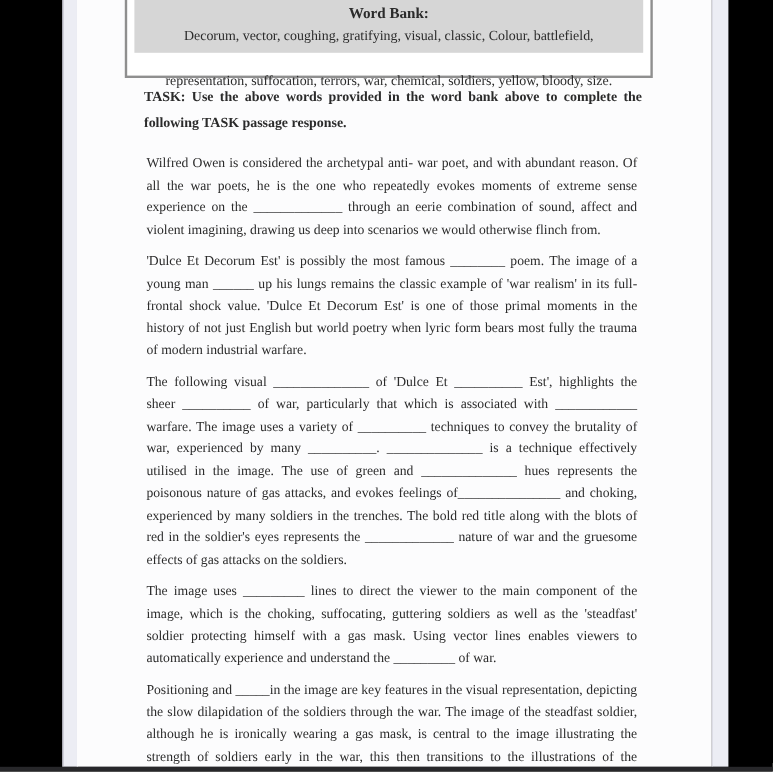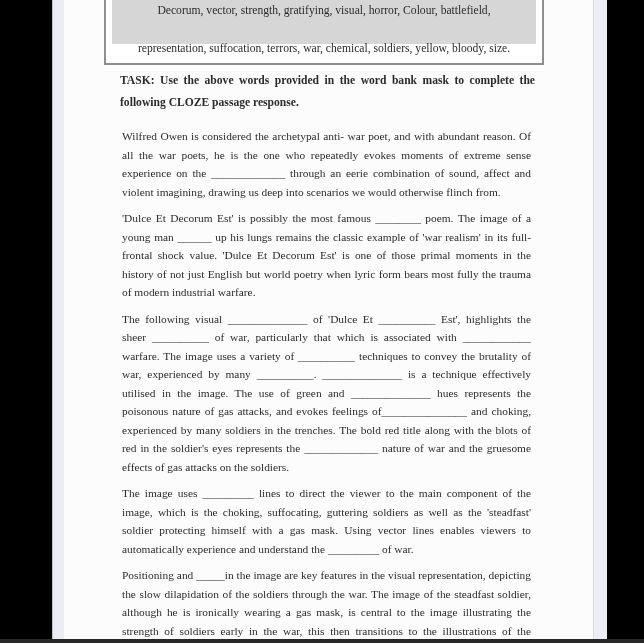--- a/index.html
+++ b/index.html
@@ -97,25 +97,26 @@
 
 <div class="viewport">
 
   <div class="gutter gutter-left"></div>
   <div class="gutter gutter-right"></div>
 
   <div class="page">
 
     <div class="word-bank">
       <div class="wb-fill"></div>
-      <div class="wb-line wb-line-1">Decorum, vector, strength, gratifying, visual, horror, Colour, battlefield,</div>
+      <div class="wb-title">Word Bank:</div>
+      <div class="wb-line wb-line-1">Decorum, vector, coughing, gratifying, visual, classic, Colour, battlefield,</div>
       <div class="wb-line wb-line-2">representation, suffocation, terrors, war, chemical, soldiers, yellow, bloody, size.</div>
     </div>
 
-    <div class="task">TASK: Use the above words provided in the word bank mask to complete the following CLOZE passage response.</div>
+    <div class="task">TASK: Use the above words provided in the word bank above to complete the following TASK passage response.</div>
 
     <div class="passage">
       <p>Wilfred Owen is considered the archetypal anti- war poet, and with abundant reason. Of all the war poets, he is the one who repeatedly evokes moments of extreme sense experience on the _____________ through an eerie combination of sound, affect and violent imagining, drawing us deep into scenarios we would otherwise flinch from.</p>
       <p>'Dulce Et Decorum Est' is possibly the most famous ________ poem. The image of a young man ______ up his lungs remains the classic example of 'war realism' in its full-frontal shock value. 'Dulce Et Decorum Est' is one of those primal moments in the history of not just English but world poetry when lyric form bears most fully the trauma of modern industrial warfare.</p>
       <p>The following visual ______________ of 'Dulce Et __________ Est', highlights the sheer __________ of war, particularly that which is associated with ____________ warfare. The image uses a variety of __________ techniques to convey the brutality of war, experienced by many __________. ______________ is a technique effectively utilised in the image. The use of green and ______________ hues represents the poisonous nature of gas attacks, and evokes feelings of_______________ and choking, experienced by many soldiers in the trenches. The bold red title along with the blots of red in the soldier's eyes represents the _____________ nature of war and the gruesome effects of gas attacks on the soldiers.</p>
       <p>The image uses _________ lines to direct the viewer to the main component of the image, which is the choking, suffocating, guttering soldiers as well as the 'steadfast' soldier protecting himself with a gas mask. Using vector lines enables viewers to automatically experience and understand the _________ of war.</p>
       <p>Positioning and _____in the image are key features in the visual representation, depicting the slow dilapidation of the soldiers through the war. The image of the steadfast soldier, although he is ironically wearing a gas mask, is central to the image illustrating the strength of soldiers early in the war, this then transitions to the illustrations of the suffocating and choking soldiers, emphasising the realities of war, condemning the old lie that war was_____________.</p>
     </div>
 
   </div>

